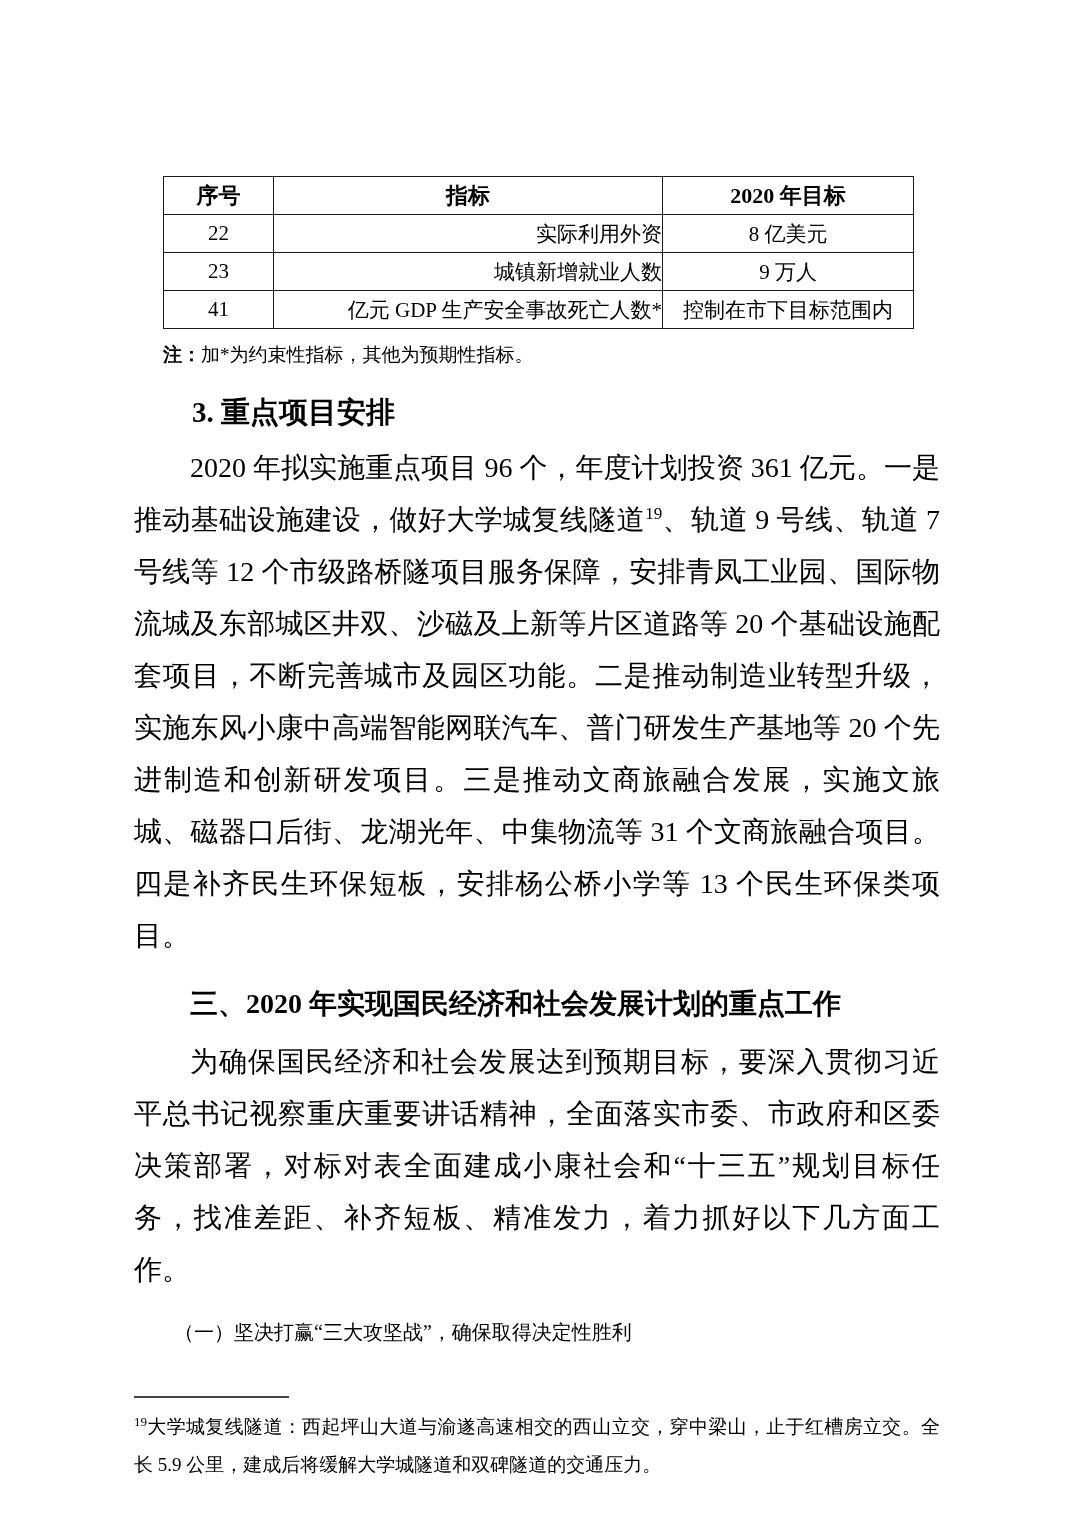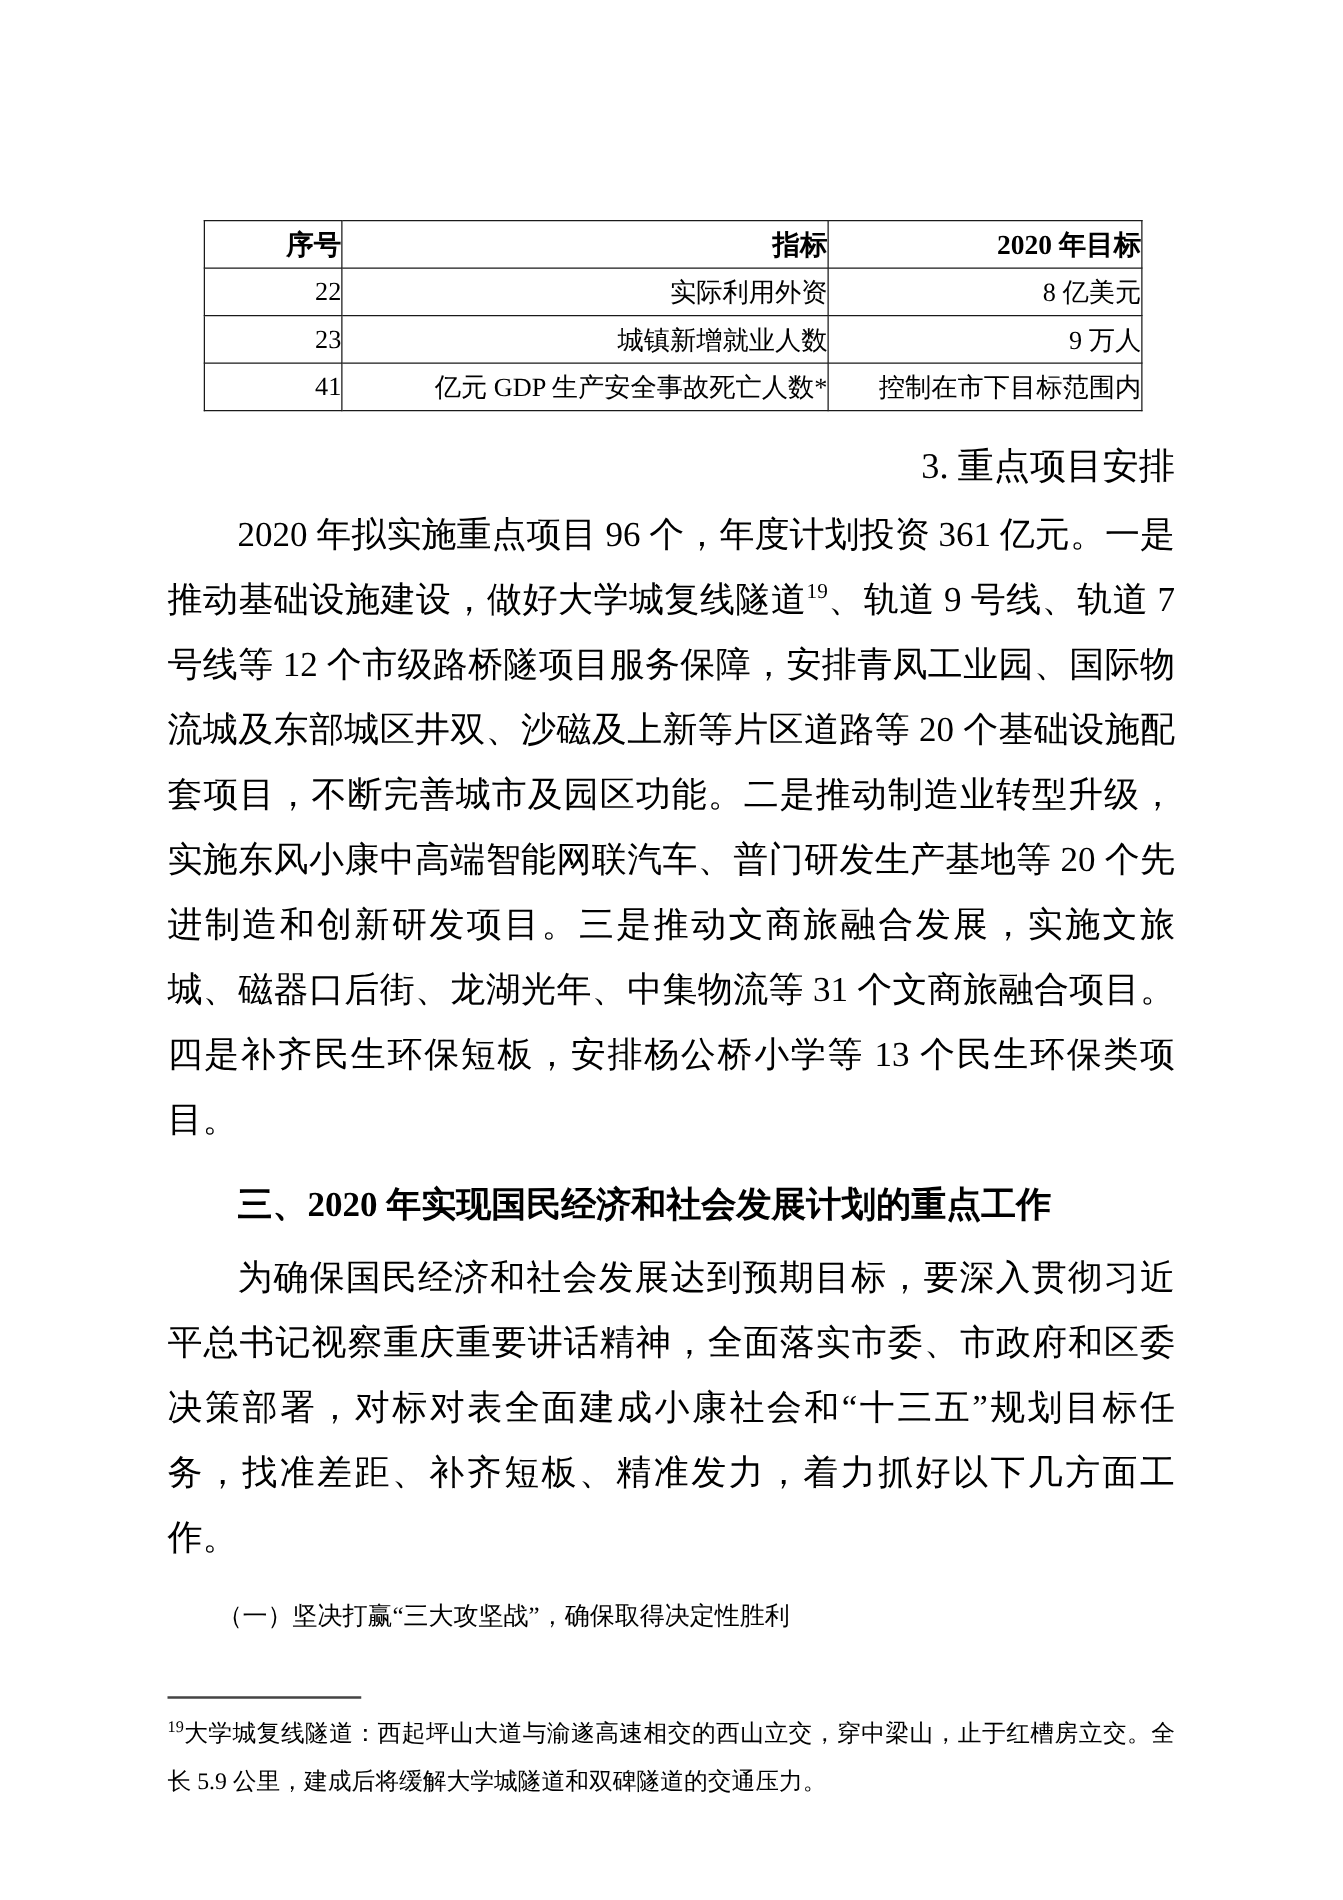--- a/index.html
+++ b/index.html
@@ -24,21 +24,21 @@
     border-collapse: collapse;
     margin-left: 29px;
     width: 750px;
     table-layout: fixed;
   }
   table.indicators th,
   table.indicators td {
     border: 1.5px solid #1a1a1a;
     height: 37px;
     font-size: 21px;
-    text-align: right;
+    text-align: center;
     vertical-align: middle;
     padding: 0;
     overflow: hidden;
     white-space: nowrap;
   }
   table.indicators th { font-weight: bold; font-size: 22px; }
   table.indicators .col-no  { width: 110px; }
   table.indicators .col-ind { width: 389px; }
   table.indicators .col-tgt { width: 251px; }
   table.indicators td.ind-cell {
@@ -49,24 +49,23 @@
   .note {
     margin: 13px 0 0 29px;
     font-size: 19px;
     line-height: 26px;
   }
   .note .note-label { font-weight: bold; }
   
   .h-project {
     margin: 26px 0 0 0;
     font-size: 29px;
-    font-weight: normal;
+    font-weight: bold;
     text-indent: 2em;
     line-height: 36px;
-    text-align: right;
   }
   .h-main {
     margin: 22px 0 0 0;
     font-size: 28px;
     font-weight: bold;
     text-indent: 2em;
     line-height: 40px;
   }
   .h-sub {
     margin: 14px 0 0 0;
@@ -137,20 +136,21 @@
         <td>9 万人</td>
       </tr>
       <tr>
         <td>41</td>
         <td class="ind-cell">亿元 GDP 生产安全事故死亡人数*</td>
         <td>控制在市下目标范围内</td>
       </tr>
     </tbody>
   </table>
 
+  <p class="note"><span class="note-label">注：</span><span>加*为约束性指标，其他为预期性指标。</span></p>
 
   <p class="h-project">3. 重点项目安排</p>
 
   <p class="body-para"><span>2020 年拟实施重点项目 96 个，年度计划投资 361 亿元。一是推动基础设施建设，做好大学城复线隧道</span><sup>19</sup><span>、轨道 9 号线、轨道 7 号线等 12 个市级路桥隧项目服务保障，安排青凤工业园、国际物流城及东部城区井双、沙磁及上新等片区道路等 20 个基础设施配套项目，不断完善城市及园区功能。二是推动制造业转型升级，实施东风小康中高端智能网联汽车、普门研发生产基地等 20 个先进制造和创新研发项目。三是推动文商旅融合发展，实施文旅城、磁器口后街、龙湖光年、中集物流等 31 个文商旅融合项目。四是补齐民生环保短板，安排杨公桥小学等 13 个民生环保类项目。</span></p>
 
   <p class="h-main">三、2020 年实现国民经济和社会发展计划的重点工作</p>
 
   <p class="body-para">为确保国民经济和社会发展达到预期目标，要深入贯彻习近平总书记视察重庆重要讲话精神，全面落实市委、市政府和区委决策部署，对标对表全面建成小康社会和“十三五”规划目标任务，找准差距、补齐短板、精准发力，着力抓好以下几方面工作。</p>
 
   <p class="h-sub">（一）坚决打赢“三大攻坚战”，确保取得决定性胜利</p>

